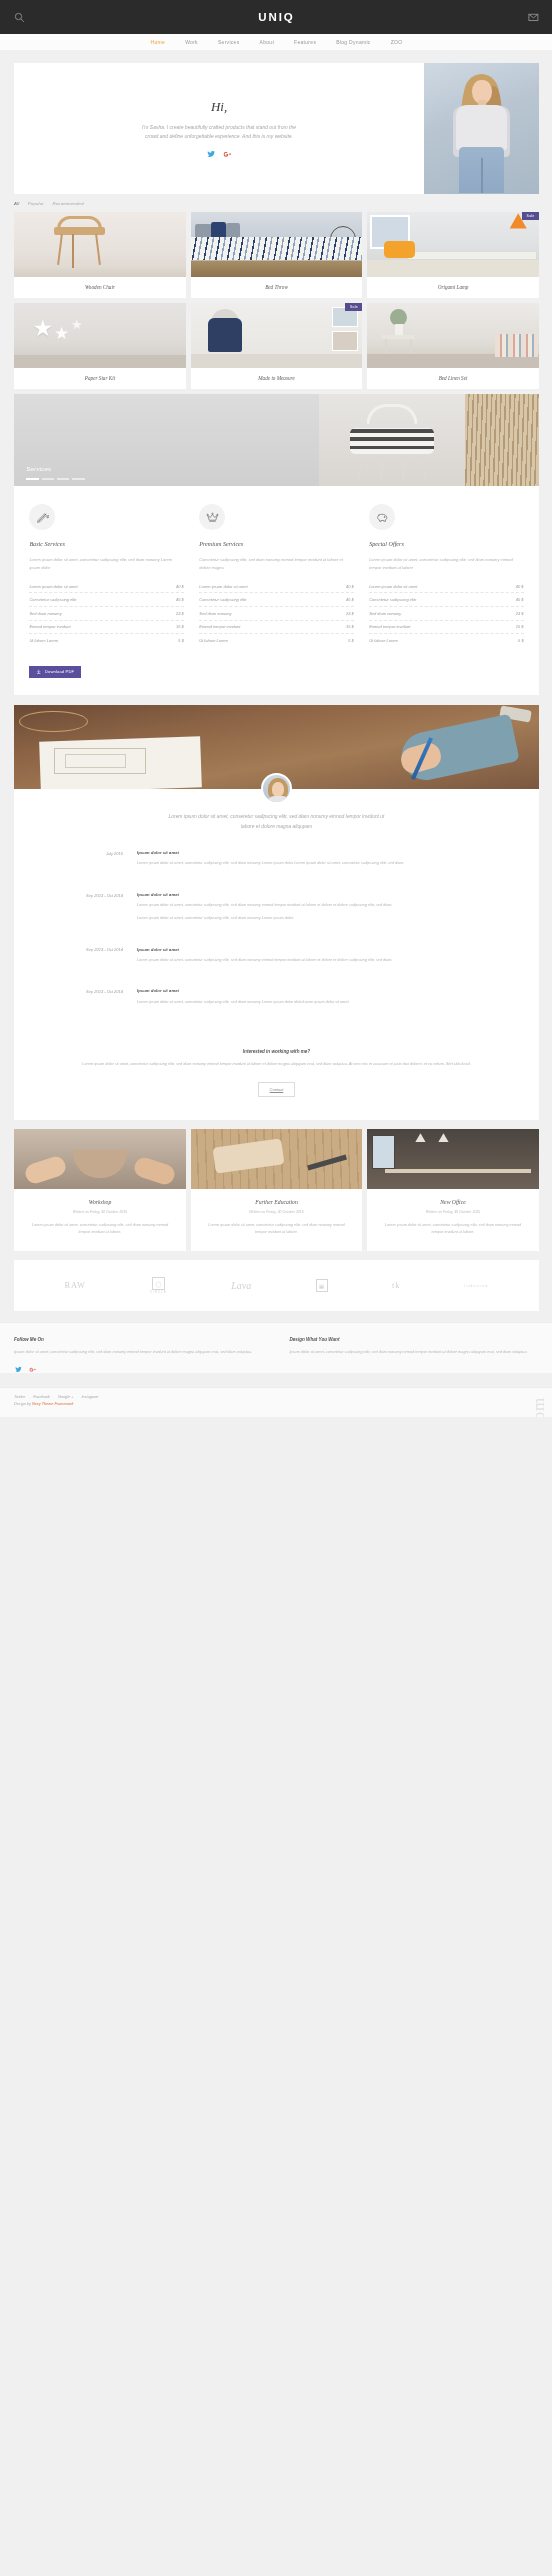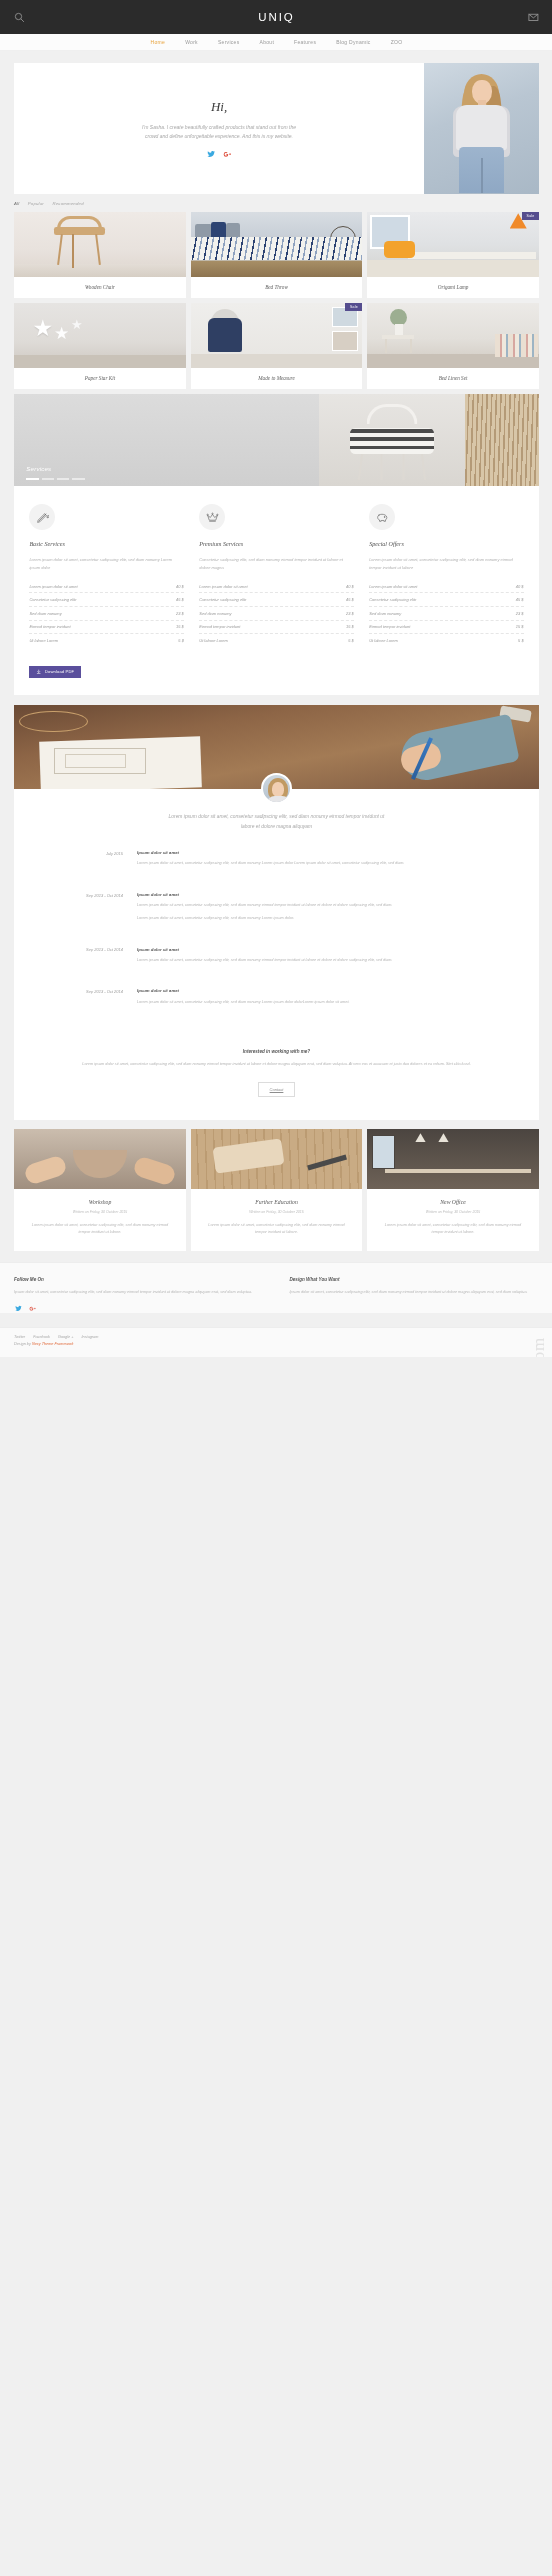--- a/index.html
+++ b/index.html
@@ -10,21 +10,21 @@
   }
   .page { width:553px; position:relative; }
 
   
   .topbar {
     height:34px; background:#2b2b2b; display:flex; align-items:center;
     padding:0 14px; position:relative;
   }
   .topbar .brand {
     position:absolute; left:0; right:0; text-align:center;
-    color:#fff; font-size:11.5px; letter-spacing:1.9px; font-weight:400;
+    color:#fff; font-size:11.5px; letter-spacing:1.9px; font-weight:700;
   }
   .ic { width:10.8px; height:10.8px; opacity:.62; position:relative; z-index:2; }
   .ic svg { display:block; width:10.8px; height:10.8px; }
   .topbar .right { margin-left:auto; }
 
   
   .nav {
     background:#fcfcfc; height:17px; display:flex; justify-content:center;
     align-items:center; gap:0; border-bottom:0.8px solid #efefef;
   }
@@ -703,20 +703,41 @@
             <div class="lmp2"></div>
             <div class="tbl"></div>
           </div>
       </div>
       <div class="b-title">New Office</div>
       <div class="b-meta">Written on Friday, 30 October 2015</div>
       <div class="b-text">Lorem ipsum dolor sit amet, consetetur sadipscing elitr, sed diam nonumy eirmod tempor invidunt ut labore.</div>
     </div>
   </div>
 
+  <div class="clients">
+    <div class="logo">
+      <span class="l1">RAW</span>
+    </div>
+    <div class="logo">
+      <span class="boxy">◯</span>
+      <span class="l2">CIRCLE</span>
+    </div>
+    <div class="logo script">
+      <span>Lava</span>
+    </div>
+    <div class="logo">
+      <span class="boxy">▤</span>
+    </div>
+    <div class="logo">
+      <span class="l1">tk</span>
+    </div>
+    <div class="logo">
+      <span class="l2">lindestrom</span>
+    </div>
+  </div>
 
   <div class="footer">
     <div class="fcol">
       <div class="f-title">Follow Me On</div>
       <div class="f-text">Ipsum dolor sit amet, consetetur sadipscing elitr, sed diam nonumy eirmod tempor invidunt ut dolore magna aliquyam erat, sed diam voluptua.</div>
       <div class="f-social">
         <span class="soc">
           <svg viewBox="0 0 24 24" fill="#3aa9e0">
               <path d="M23 5a9 9 0 0 1-2.6.7A4.5 4.5 0 0 0 22.4 3a9 9 0 0 1-2.9 1.1A4.5 4.5 0 0 0 11.8 8 12.8 12.8 0 0 1 2.5 3.3a4.5 4.5 0 0 0 1.4 6A4.4 4.4 0 0 1 1.9 8.7v.1a4.5 4.5 0 0 0 3.6 4.4 4.5 4.5 0 0 1-2 .1 4.5 4.5 0 0 0 4.2 3.1A9 9 0 0 1 1 18.3a12.7 12.7 0 0 0 6.9 2c8.3 0 12.8-6.9 12.8-12.8v-.6A9 9 0 0 0 23 5z"></path>
             </svg>

